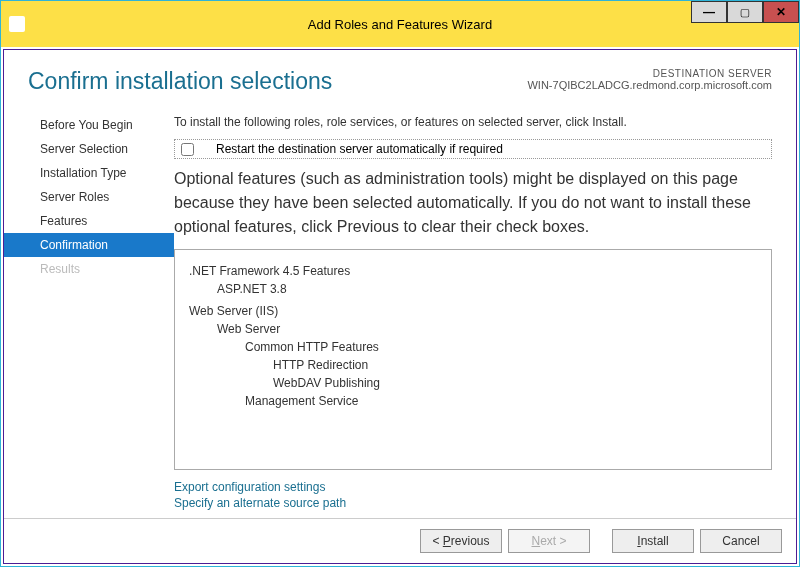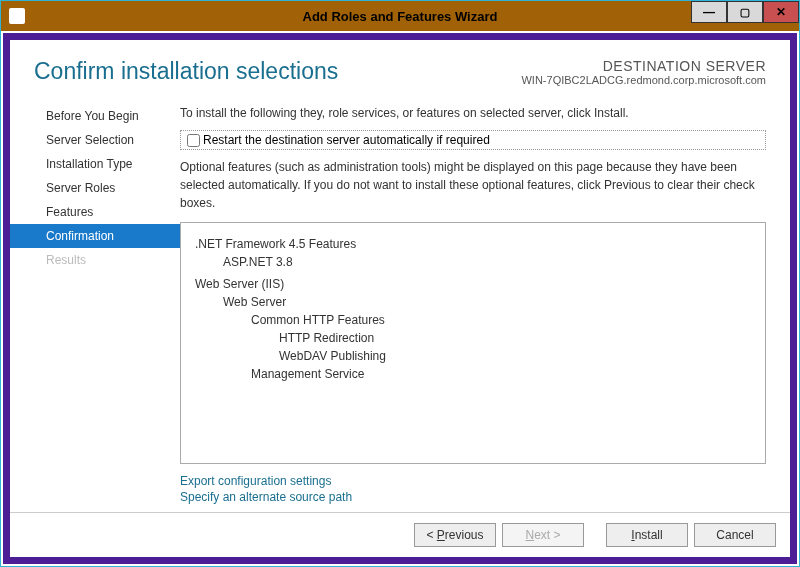--- a/index.html
+++ b/index.html
@@ -15,27 +15,26 @@
   }
   .window {
     background: #fff;
     width: 800px;
     height: 567px;
     border: 1px solid #2fb4d8;
     display: flex;
     flex-direction: column;
   }
   .titlebar {
-    background: #a16207;
-    height: 30px;
+    background: #fde047;
+    height: 46px;
     display: flex;
     align-items: center;
     position: relative;
     color: #000;
-    font-weight: bold;
   }
   .titlebar .app-icon {
     width: 16px; height: 16px;
     margin: 0 8px;
     display: inline-block;
     background: #fff;
     border-radius: 2px;
     position: relative;
   }
   .titlebar .title {
@@ -60,21 +59,21 @@
     align-items: center;
     justify-content: center;
     font-size: 12px;
     line-height: 1;
   }
   .ctrl.close { background: #c85050; }
   .ctrl.min::before { content:"—"; font-weight:bold; }
   .ctrl.max::before { content:"▢"; font-size:11px; }
   .ctrl.close::before { content:"✕"; font-weight:bold; }
   .inner {
-    border: 7px solid #4c1d95;
+    border: 1px solid #4c1d95;
     margin: 2px;
     flex: 1;
     display: flex;
     flex-direction: column;
     background: #fff;
     overflow: hidden;
   }
   .header {
     padding: 18px 24px 10px 24px;
     display: flex;
@@ -85,21 +84,21 @@
     font-size: 23px;
     font-weight: 300;
     color: #1a6f90;
     margin: 0;
   }
   .dest {
     text-align: right;
     font-size: 11px;
     color: #555;
   }
-  .dest .lbl { font-size: 14px; letter-spacing: 0.5px; }
+  .dest .lbl { font-size: 10px; letter-spacing: 0.5px; }
   .body {
     display: flex;
     flex: 1;
     overflow: hidden;
   }
   .nav {
     width: 170px;
     padding: 8px 0 0 0;
   }
   .nav-item {
@@ -123,26 +122,26 @@
   .instr {
     font-size: 12px;
     color: #333;
     margin-bottom: 10px;
   }
   .checkbox-row {
     border: 1px dotted #999;
     padding: 2px 6px;
     display: flex;
     align-items: center;
-    gap: 3px;
+    gap: 22px;
     margin-bottom: 8px;
   }
   .checkbox-row input { margin:0; }
   .optional {
-    font-size: 12px;
+    font-size: 16px;
     color: #333;
     line-height: 1.5;
     margin-bottom: 10px;
   }
   .features-box {
     border: 1px solid #aaa;
     flex: 1;
     padding: 10px 14px;
     font-size: 12px;
     color: #333;
@@ -212,21 +211,21 @@
           <div class="nav-item">Before You Begin</div>
           <div class="nav-item">Server Selection</div>
           <div class="nav-item">Installation Type</div>
           <div class="nav-item">Server Roles</div>
           <div class="nav-item">Features</div>
           <div class="nav-item active">Confirmation</div>
           <div class="nav-item disabled">Results</div>
         </div>
 
       <div class="main">
-        <div class="instr">To install the following they, role services, or features on selected server, click Install.</div>
+        <div class="instr">To install the following roles, role services, or features on selected server, click Install.</div>
 
         <label class="checkbox-row">
           <input type="checkbox" style="">
           <span>Restart the destination server automatically if required</span>
         </label>
 
         <div class="optional">Optional features (such as administration tools) might be displayed on this page because they have been selected automatically. If you do not want to install these optional features, click Previous to clear their check boxes.</div>
 
         <div class="features-box" id="features">
             <div class="l0">.NET Framework 4.5 Features</div>

